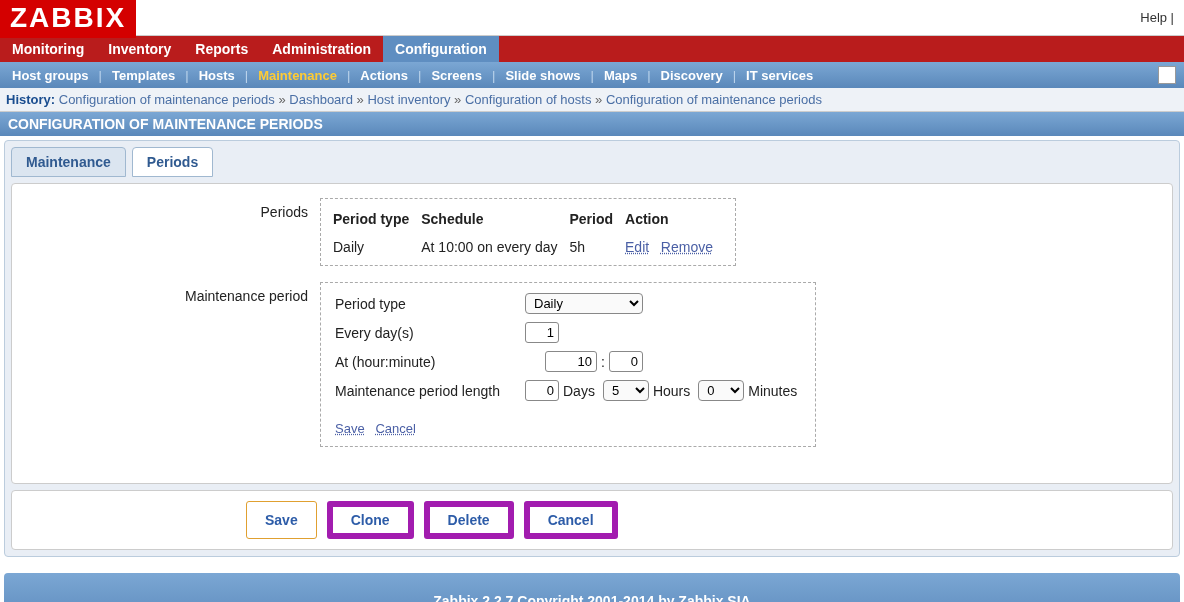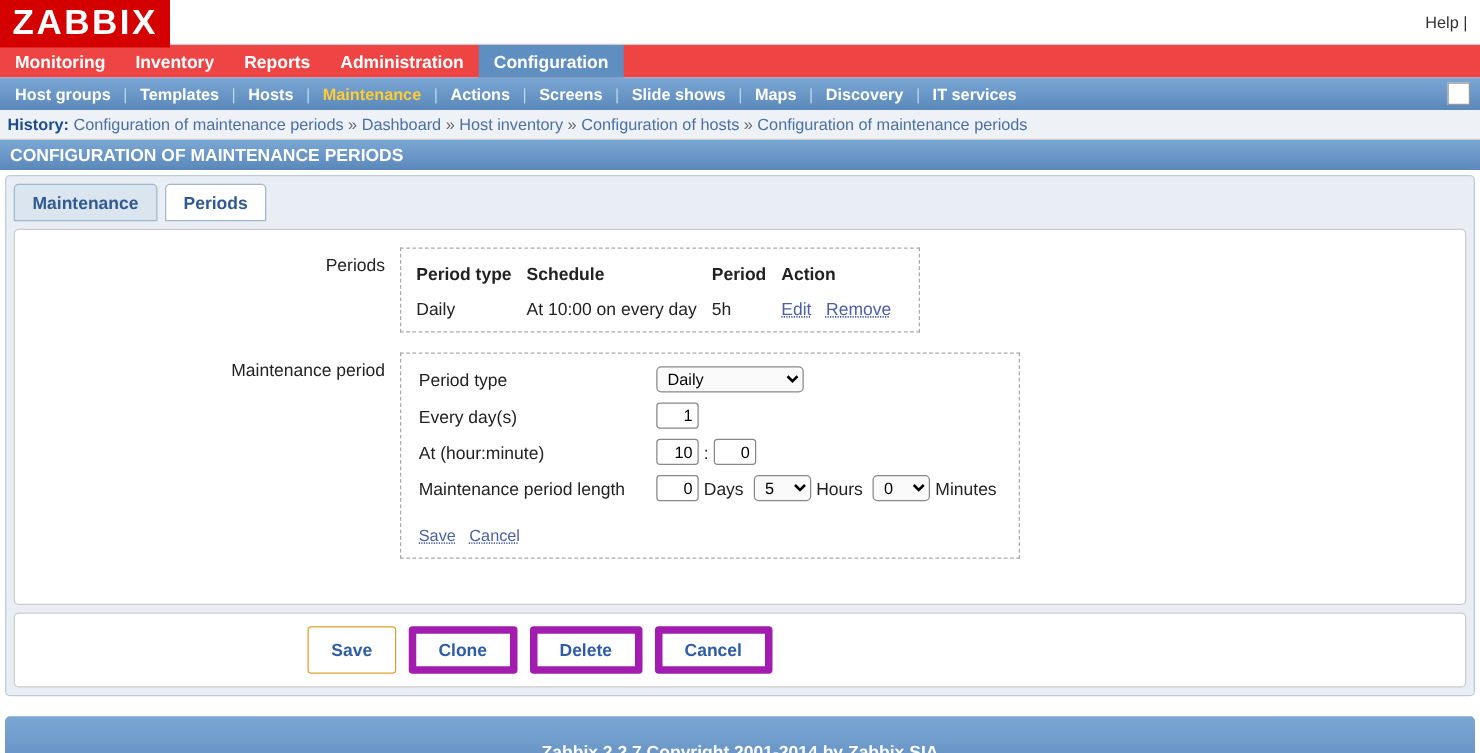--- a/index.html
+++ b/index.html
@@ -1,20 +1,20 @@
 <!DOCTYPE html>
 <html><head>
 <meta charset="utf-8">
 <style>
 * { box-sizing: border-box; margin: 0; padding: 0; }
 body { font-family: Verdana, Arial, sans-serif; font-size: 13px; color: #222; background: #fff; }
 .top-bar { display: flex; justify-content: space-between; align-items: center; border-bottom: 1px solid #ccc; height: 36px; }
 .logo { background: #d40000; color: #fff; font-family: Arial, sans-serif; font-weight: bold; font-size: 28px; letter-spacing: 2px; padding: 2px 10px; height: 41px; display: flex; align-items: center; }
 .help-link { color: #333; padding-right: 10px; font-size: 13px; }
-.main-nav { background: #ef4444; display: flex; height: 26px; align-items: stretch; }
+.main-nav { background: #b91c1c; display: flex; height: 26px; align-items: stretch; }
 .main-nav-item { color: #fff; font-weight: bold; padding: 0 12px; display: flex; align-items: center; cursor: pointer; font-size: 14px; }
 .main-nav-item.active { background: #5f8ec1; }
 .sub-nav { background: linear-gradient(#7ba7d4, #5a88ba); display: flex; height: 26px; align-items: center; padding: 0 4px; justify-content: space-between; }
 .sub-nav-left { display: flex; align-items: center; }
 .sub-nav-item { color: #fff; font-weight: bold; padding: 0 8px; cursor: pointer; font-size: 13px; }
 .sub-nav-item.current { color: #ffcc33; }
 .sub-nav-sep { color: #bcd4ec; padding: 0 2px; }
 .search-box { width: 18px; height: 18px; background: #fff; border: 1px solid #999; margin-right: 4px; }
 .history-bar { background: #eef2f7; padding: 4px 6px; font-size: 13px; border-bottom: 1px solid #ccc; }
 .history-bar .hist-label { color: #1a4d8f; font-weight: bold; }
@@ -131,21 +131,21 @@
           <select style="width:118px;">
             <option>Daily</option>
           </select>
         </div>
         <div class="maint-row">
           <div class="maint-row-label">Every day(s)</div>
           <input type="text" style="width: 34px;" value="1">
         </div>
         <div class="maint-row">
           <div class="maint-row-label">At (hour:minute)</div>
-          <input type="text" style="width: 34px;" value="10">
+          <input type="text" style="width: 52px; margin-left: 20px;" value="10">
           <span style="padding:0 4px;">:</span>
           <input type="text" style="width: 34px;" value="0">
         </div>
         <div class="maint-row">
           <div class="maint-row-label">Maintenance period length</div>
           <input type="text" style="width: 34px;" value="0">
           <span style="padding:0 8px 0 4px;">Days</span>
           <select style="width:46px;">
             <option>5</option>
           </select>

